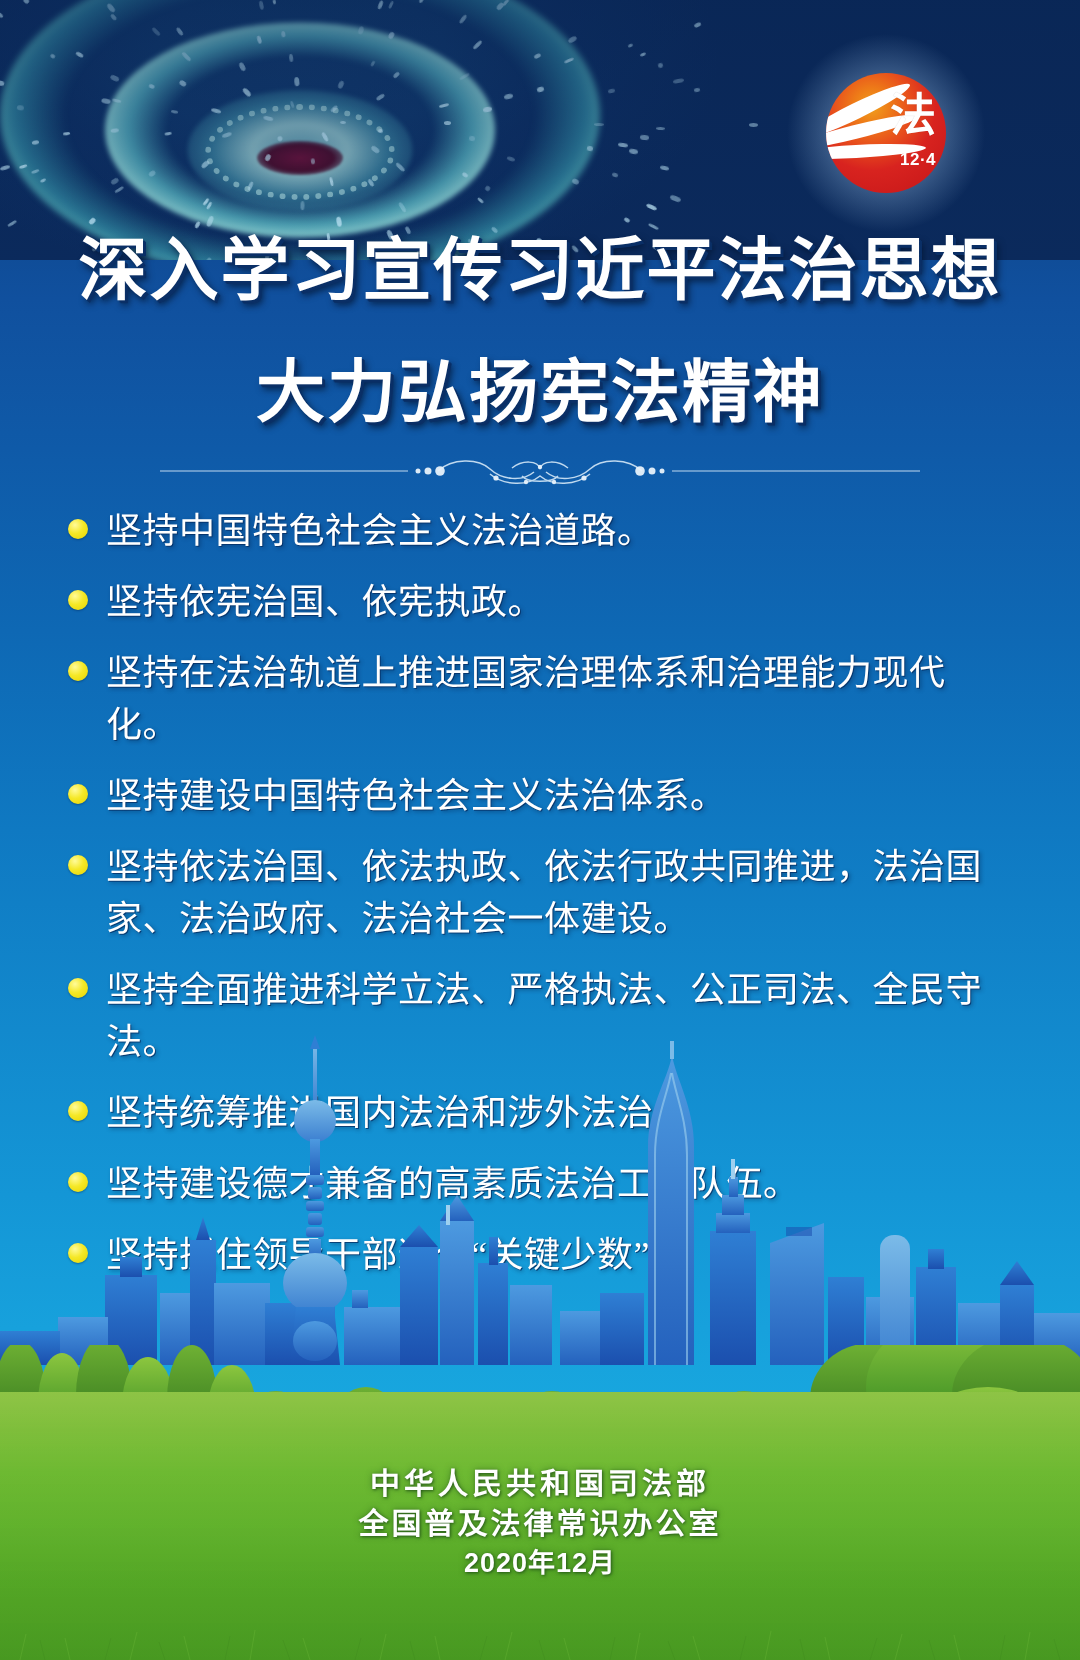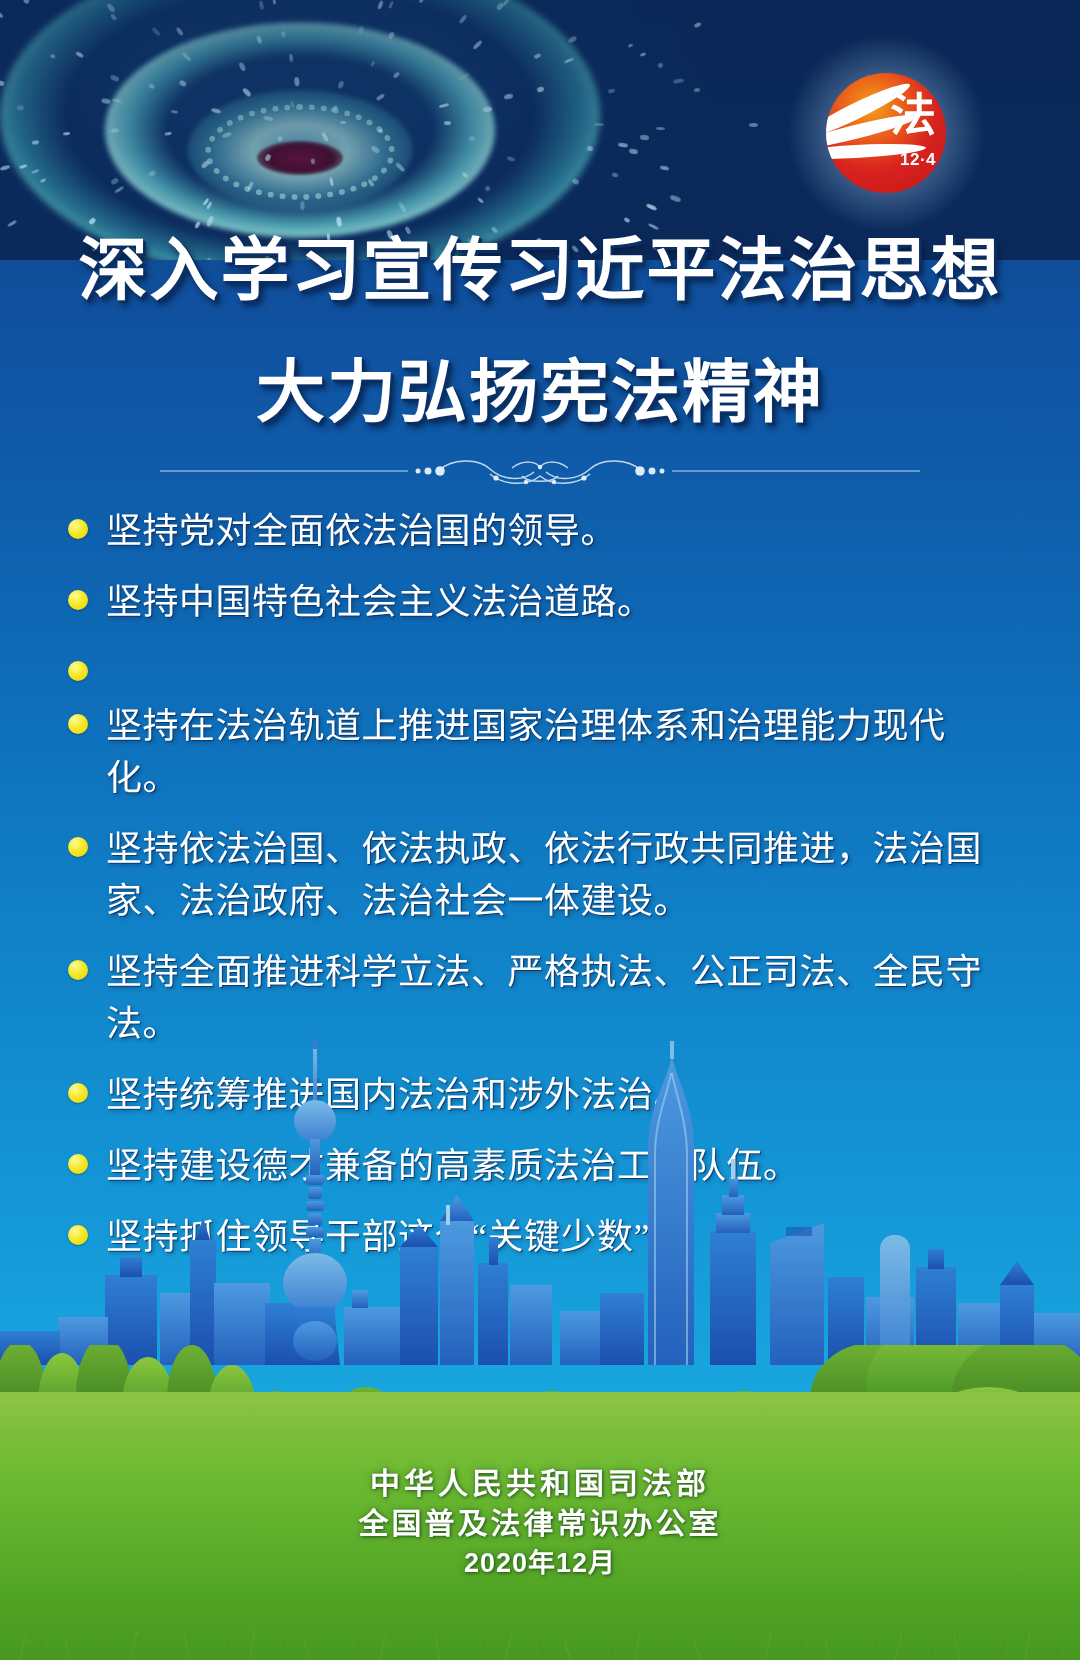--- a/index.html
+++ b/index.html
@@ -394,32 +394,33 @@
         <circle cx="366" cy="30" r="2.2"></circle>
         <circle cx="394" cy="30" r="2.2"></circle>
         <circle cx="380" cy="15" r="2.2"></circle>
       </g>
     </svg>
   </div>
 
   <div class="list" id="bullet-list">
       <div class="item">
         <span class="dot"></span>
-        <span class="txt">坚持党对全面依法治国的领导。</span>
-      </div>
-      <div class="item">
-        <span class="dot"></span>
         <span class="txt">坚持中国特色社会主义法治道路。</span>
       </div>
       <div class="item">
         <span class="dot"></span>
+        <span class="txt">坚持依宪治国、依宪执政。</span>
       </div>
       <div class="item">
         <span class="dot"></span>
         <span class="txt">坚持在法治轨道上推进国家治理体系和治理能力现代化。</span>
+      </div>
+      <div class="item">
+        <span class="dot"></span>
+        <span class="txt">坚持建设中国特色社会主义法治体系。</span>
       </div>
       <div class="item">
         <span class="dot"></span>
         <span class="txt">坚持依法治国、依法执政、依法行政共同推进，法治国家、法治政府、法治社会一体建设。</span>
       </div>
       <div class="item">
         <span class="dot"></span>
         <span class="txt">坚持全面推进科学立法、严格执法、公正司法、全民守法。</span>
       </div>
       <div class="item">

